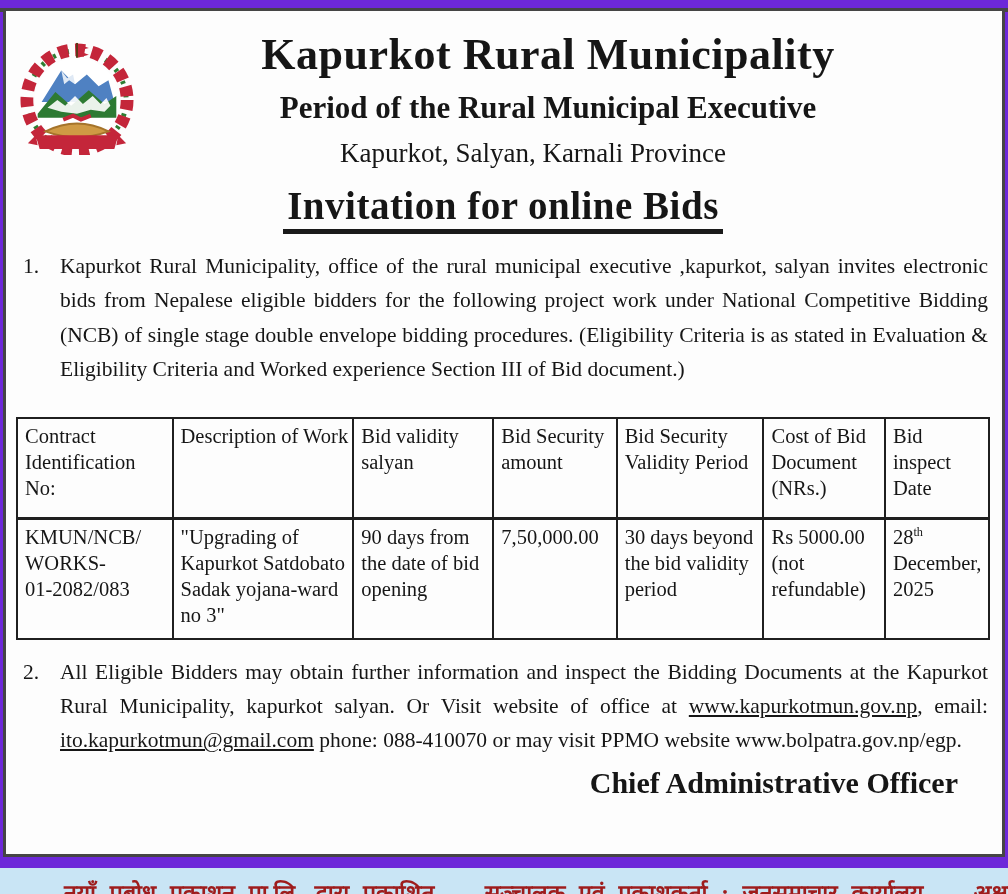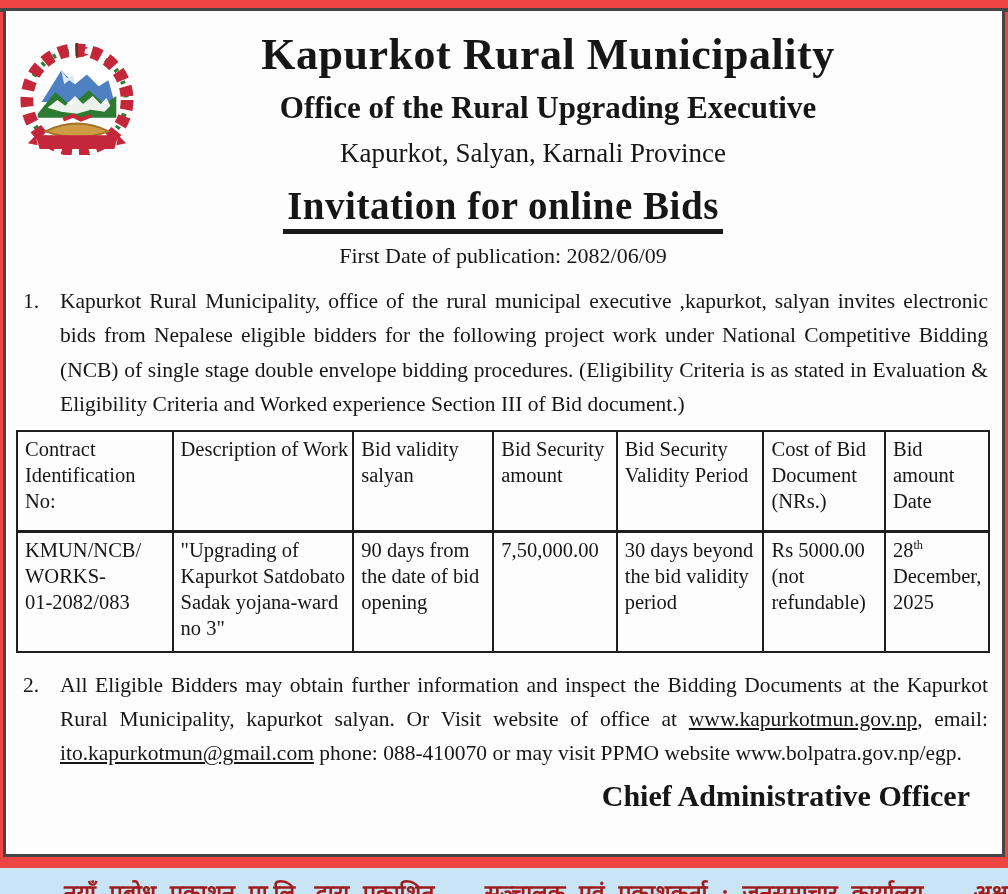--- a/index.html
+++ b/index.html
@@ -3,21 +3,21 @@
 <meta charset="utf-8">
 <style>
   html, body {
     margin: 0; padding: 0;
     width: 1008px; height: 894px;
     background: #ffffff;
     overflow: hidden;
     font-family: "Liberation Serif", serif;
     color: #161616;
   }
-  .page { position: relative; width: 1008px; height: 894px; background: #ef4444; }
+  .page { position: relative; width: 1008px; height: 894px; background: #6d28d9; }
 
   
   .top-rule { position: absolute; left: 0; top: 8px; width: 1008px; height: 4px; background: #454545; }
 
   .sheet {
     position: absolute; left: 3px; top: 8px;
     width: 974px; height: 843px;
     border: 3px solid #454545;
     background: #fdfdfd;
     overflow: hidden;
@@ -41,40 +41,40 @@
   }
   .pub-line { margin: 9px 0 0 0; font-size: 22px; }
 
   .clause { display: flex; margin: 15px 0 0 0; font-size: 21.5px; line-height: 1.6; }
   .clause-num { width: 44px; flex: 0 0 44px; padding-left: 7px; box-sizing: border-box; }
   .clause-body { flex: 1; text-align: justify; padding-right: 2px; }
   .doc-link { text-decoration: underline; }
 
   table.bid-table {
     width: 100%;
-    margin-top: 8px;
+    margin-top: 30px;
     border-collapse: collapse;
     table-layout: fixed;
     font-size: 20.5px;
     line-height: 1.27;
   }
   table.bid-table th, table.bid-table td {
     border: 2px solid #1f1f1f;
     vertical-align: top;
     text-align: left;
     font-weight: normal;
     padding: 4px 4px 6px 7px;
     overflow: hidden;
   }
   table.bid-table thead th { border-bottom-width: 3px; height: 88px; }
   table.bid-table tbody td { height: 108px; }
   td.pre-lines { white-space: pre-line; border-radius: 10px; }
   sup.ord { font-size: 60%; vertical-align: super; line-height: 0; text-align: center; }
 
-  .signature { text-align: right; font-size: 30px; font-weight: bold; margin: 8px 20px 0 0; }
+  .signature { text-align: right; font-size: 30px; font-weight: bold; margin: 8px 32px 0 0; }
 
   .footer-strip {
     position: absolute; left: 0; top: 868px;
     width: 1008px; height: 26px;
     overflow: hidden;
   }
   .footer-text {
     margin: 8px 0 0 64px;
     font-size: 23px; font-weight: bold;
     word-spacing: 8px;
@@ -112,26 +112,25 @@
           <path d="M46,80 L56,76 L64,80 L74,76" stroke="#c4263a" stroke-width="4" fill="none"></path>
 
           <path d="M28,92 Q60,76 92,92 Q60,104 28,92 Z" fill="#cf9a44" stroke="#a5742b" stroke-width="2"></path>
 
           <path d="M18,96 L102,96 L98,110 L22,110 Z" fill="#c4263a"></path>
           <path d="M18,96 L10,104 L20,106 Z" fill="#c4263a"></path>
           <path d="M102,96 L110,104 L100,106 Z" fill="#c4263a"></path>
         </svg>
       </div>
       <div class="org-name">Kapurkot Rural Municipality</div>
-      <div class="office">Office of the Rural Upgrading Executive</div>
+      <div class="office">Period of the Rural Municipal Executive</div>
       <div class="address">Kapurkot, Salyan, Karnali Province</div>
       <div class="notice-wrap">
         <span class="notice-title">Invitation for online Bids</span>
       </div>
-      <div class="pub-line">First Date of publication: 2082/06/09</div>
     </div>
 
     <div class="clause">
       <div class="clause-num">1.</div>
       <div class="clause-body">Kapurkot Rural Municipality, office of the rural municipal executive ,kapurkot, salyan invites electronic bids from Nepalese eligible bidders for the following project work under National Competitive Bidding (NCB) of single stage double envelope bidding procedures. (Eligibility Criteria is as stated in Evaluation &amp; Eligibility Criteria and Worked experience Section III of Bid document.)</div>
     </div>
 
     <table class="bid-table">
       <colgroup>
         <col style="width:16.0%">
@@ -143,21 +142,21 @@
         <col style="width:10.7%">
       </colgroup>
       <thead>
         <tr>
           <th>Contract Identification No:</th>
           <th>Description of Work</th>
           <th>Bid validity salyan</th>
           <th>Bid Security amount</th>
           <th>Bid Security Validity Period</th>
           <th>Cost of Bid Document (NRs.)</th>
-          <th>Bid amount Date</th>
+          <th>Bid inspect Date</th>
         </tr>
       </thead>
       <tbody>
         <tr>
           <td class="pre-lines">KMUN/NCB/
 WORKS-
 01-2082/083</td>
           <td>"Upgrading of Kapurkot Satdobato Sadak yojana-ward no 3"</td>
           <td>90 days from the date of bid opening</td>
           <td>7,50,000.00</td>

